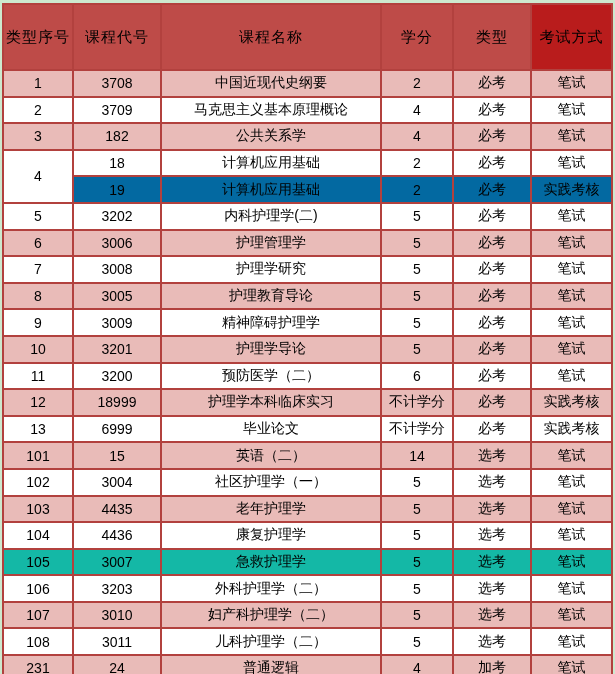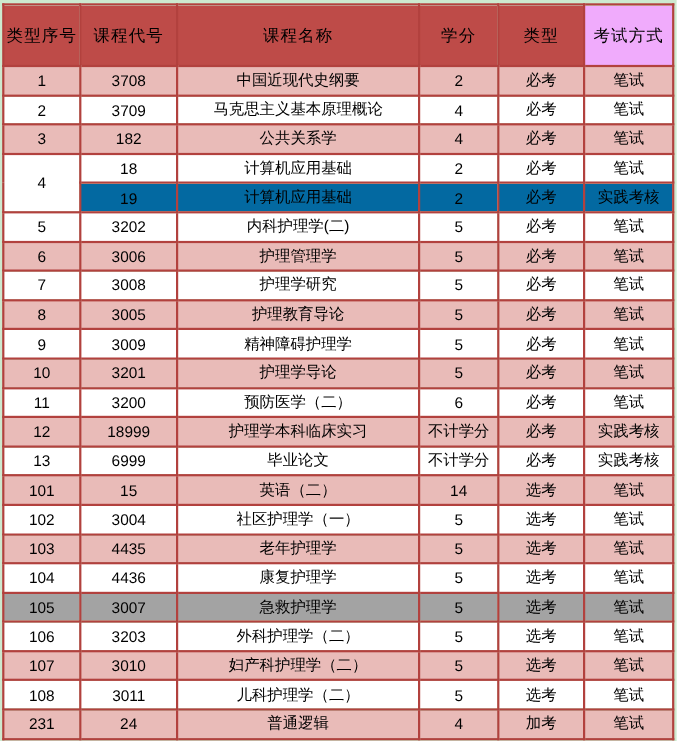--- a/index.html
+++ b/index.html
@@ -27,21 +27,21 @@
   table.course-table td {
     border: 2px solid var(--border-color, #b2413e);
     text-align: center;
     vertical-align: middle;
     color: var(--text-color, #000);
     padding: 0 2px;
     overflow: hidden;
     white-space: nowrap;
   }
   table.course-table thead tr {
-    height: 56px;
+    height: 66px;
   }
   table.course-table thead th {
     font-size: 15px;
     font-weight: normal;
     letter-spacing: 1px;
   }
   table.course-table tbody tr {
     height: 26.6px;
   }
   table.course-table tbody td {
@@ -61,21 +61,21 @@
       <col style="width:78px">
       <col style="width:81px">
     </colgroup>
     <thead>
       <tr>
         <th style="background: rgb(190, 75, 72);">类型序号</th>
         <th style="background: rgb(190, 75, 72);">课程代号</th>
         <th style="background: rgb(190, 75, 72);">课程名称</th>
         <th style="background: rgb(190, 75, 72);">学分</th>
         <th style="background: rgb(190, 75, 72);">类型</th>
-        <th style="background: #f0abfc;">考试方式</th>
+        <th style="background: #b91c1c;">考试方式</th>
       </tr>
     </thead>
     <tbody>
         <tr style="background: rgb(233, 187, 184);">
           <td>1</td>
           <td>3708</td>
           <td>中国近现代史纲要</td>
           <td>2</td>
           <td>必考</td>
           <td>笔试</td>
@@ -208,21 +208,21 @@
           <td>笔试</td>
         </tr>
         <tr style="background: rgb(255, 255, 255);">
           <td>104</td>
           <td>4436</td>
           <td>康复护理学</td>
           <td>5</td>
           <td>选考</td>
           <td>笔试</td>
         </tr>
-        <tr style="background: #a3a3a3;">
+        <tr style="background: #14b8a6;">
           <td>105</td>
           <td>3007</td>
           <td>急救护理学</td>
           <td>5</td>
           <td>选考</td>
           <td>笔试</td>
         </tr>
         <tr style="background: rgb(255, 255, 255);">
           <td>106</td>
           <td>3203</td>

